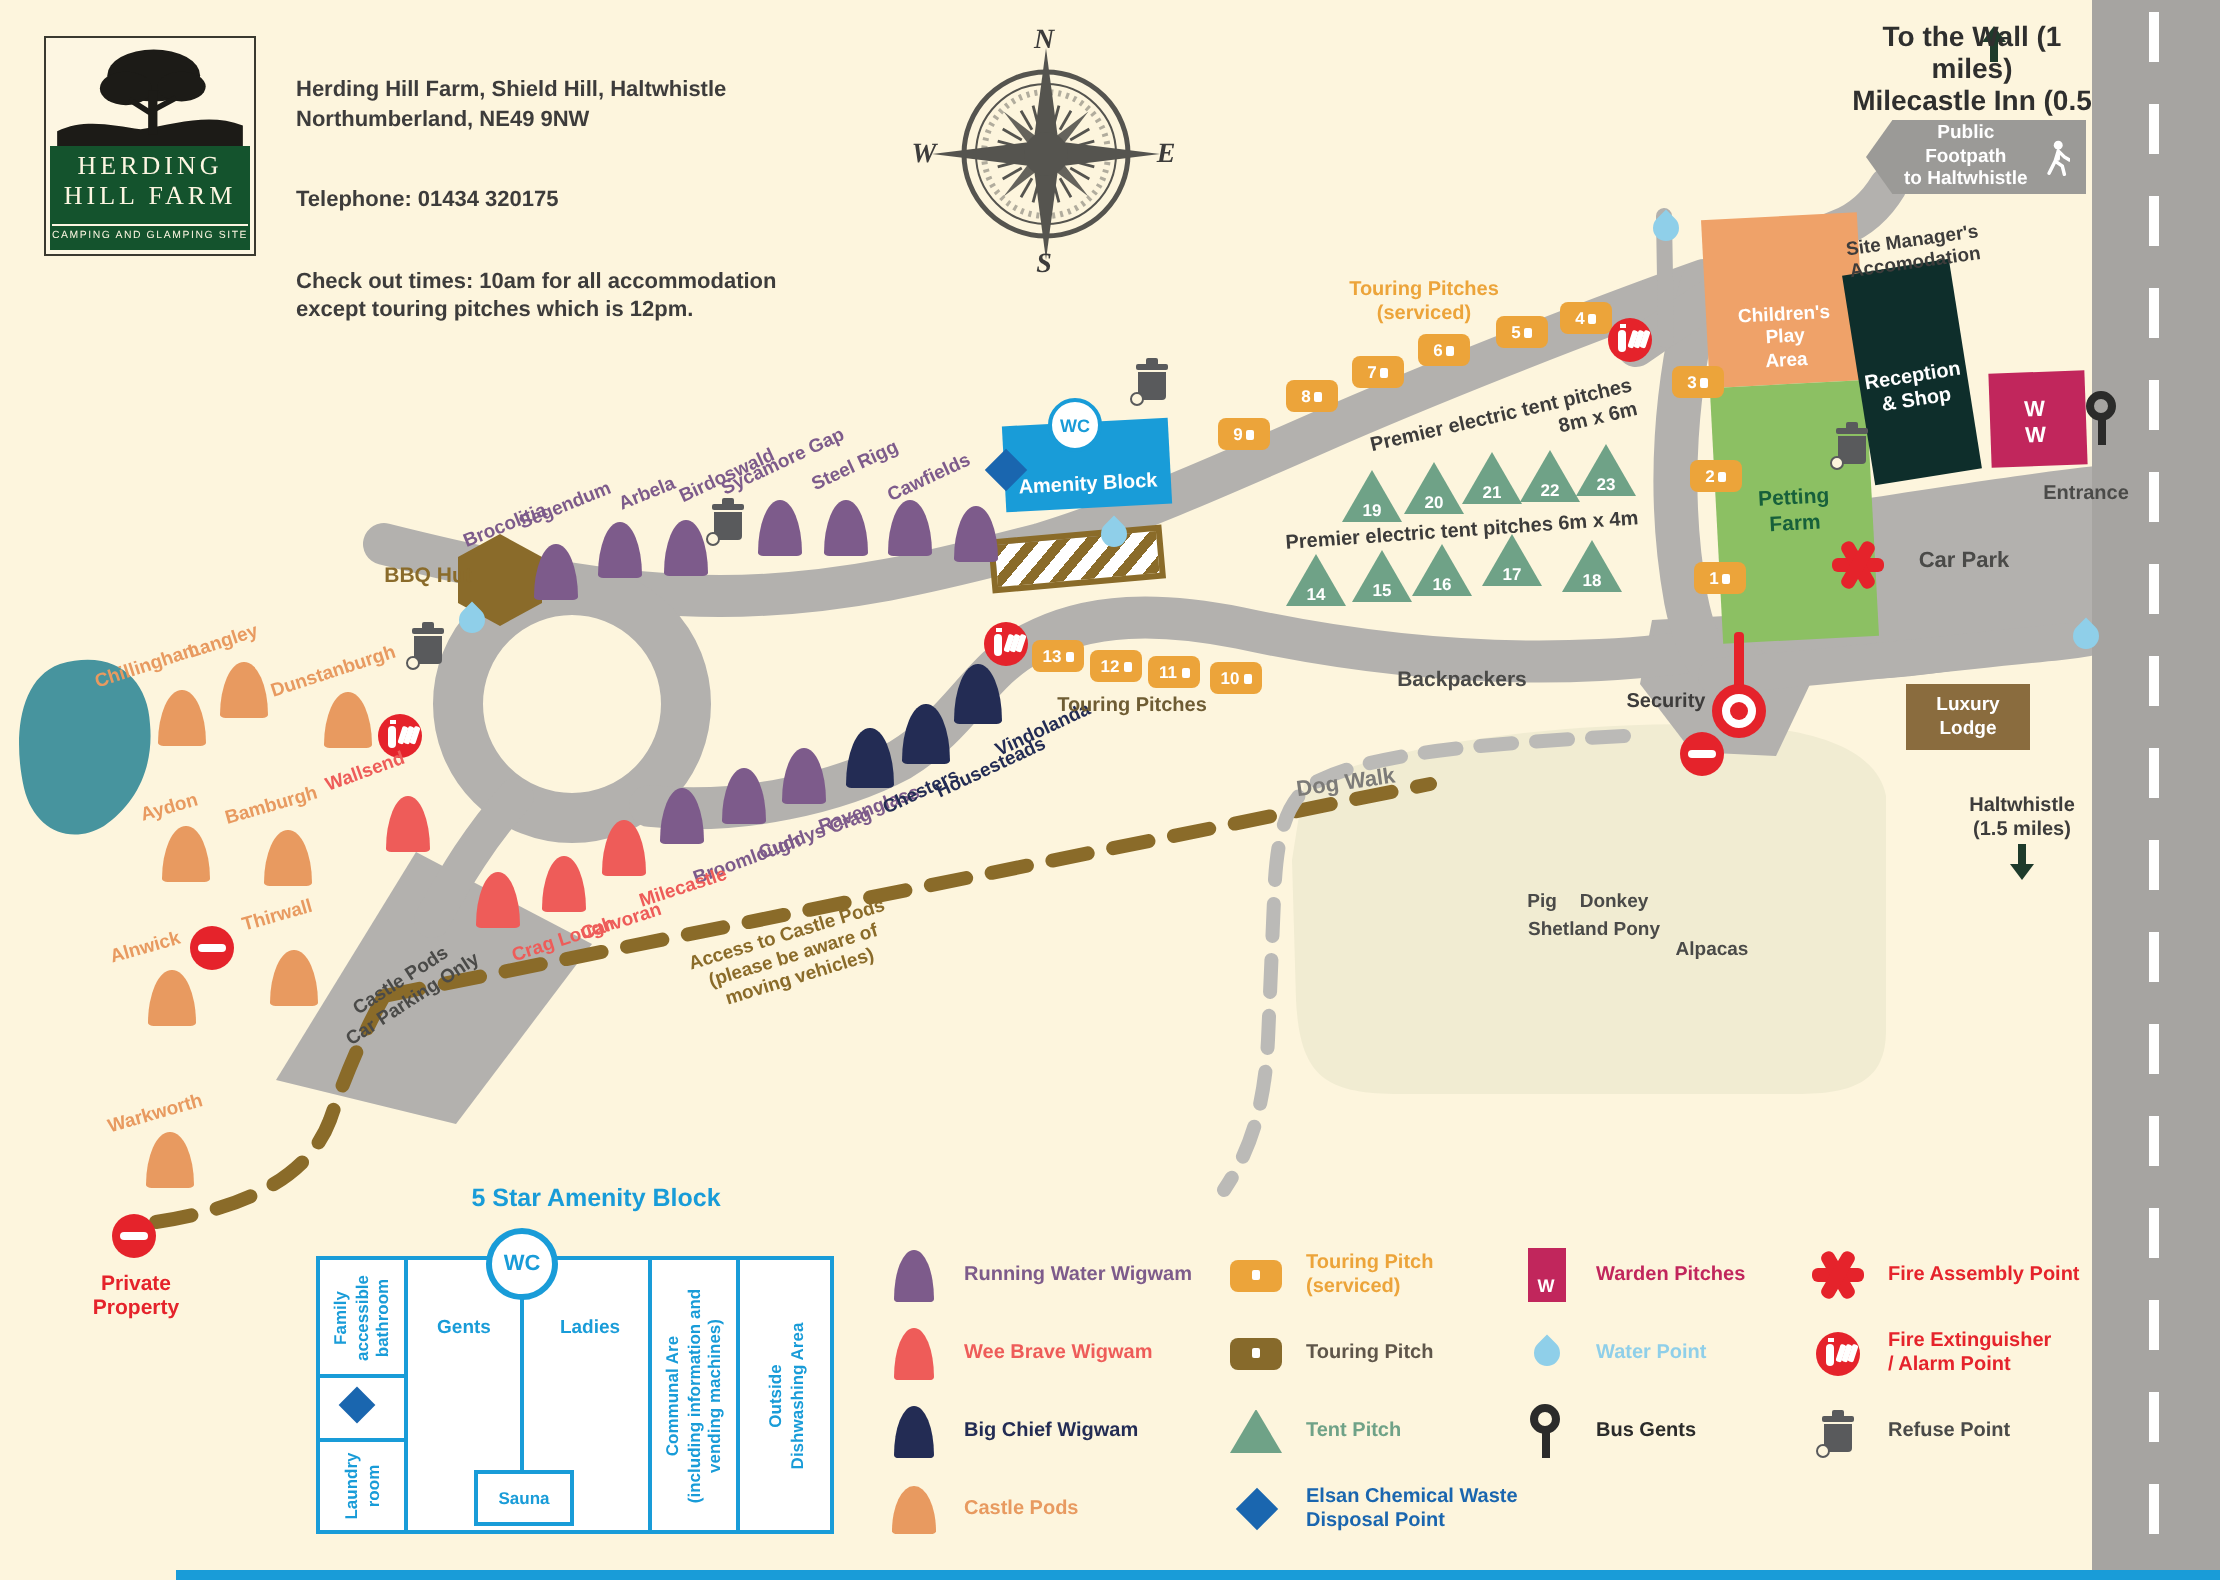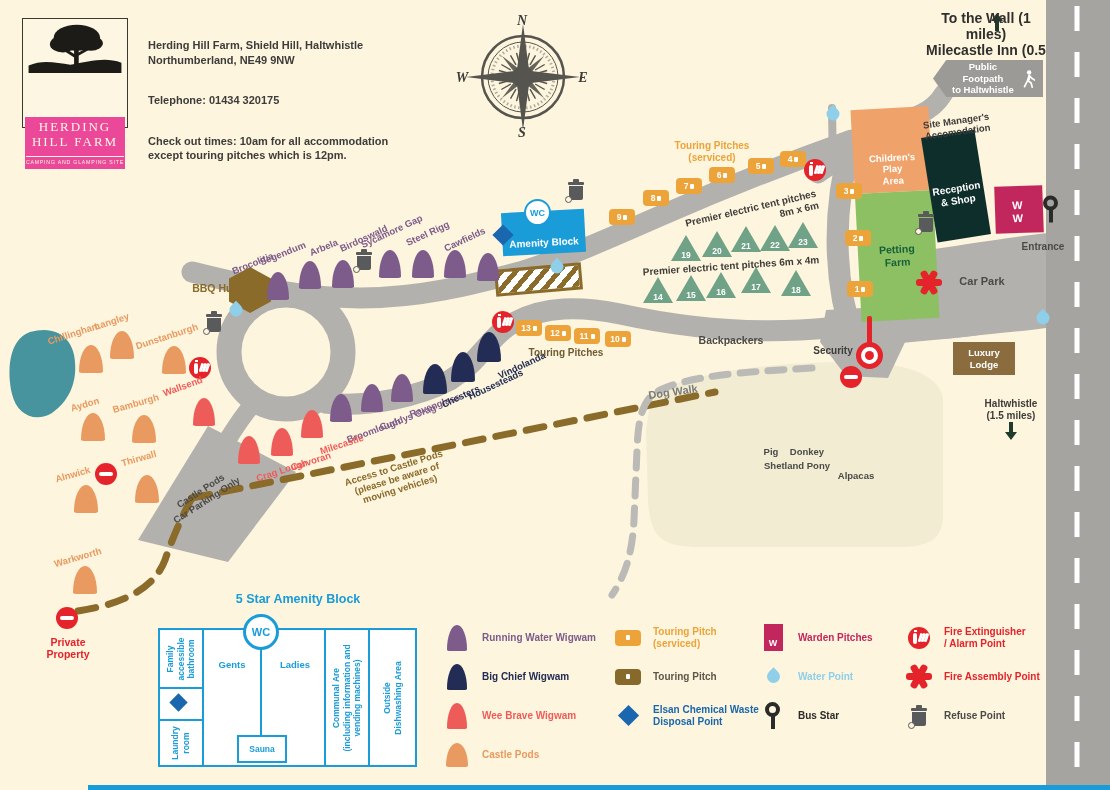--- a/index.html
+++ b/index.html
@@ -42,22 +42,22 @@
   .bus-stem{position:absolute;top:14px;left:7px;width:3.5px;height:13px;background:#2b2b2a;}
   .elsan{width:15px;height:15px;background:#1a66af;transform:rotate(45deg);}
   .warden-ic{width:19px;height:27px;background:#c1265c;display:flex;align-items:flex-end;justify-content:center;
              color:#fff;font-size:9px;font-weight:bold;padding-bottom:3px;box-sizing:border-box;}
   .bay-ic{width:21px;height:30px;border:3px solid #8a6b29;box-sizing:border-box;
           background:repeating-linear-gradient(135deg,#8a6b29 0 4px,#ffffff 4px 9px);}
   
   .logo{position:absolute;left:22px;top:18px;width:106px;height:110px;background:#fdf6e2;
         border:1px solid #3a392f;padding:2px;box-sizing:border-box;z-index:8;}
   .logo-tree{height:52px;display:flex;justify-content:center;overflow:hidden;}
-  .logo-panel{height:52px;background:#ec4899;color:#fdf6e2;text-align:center;
-              font-family:"Liberation Serif",serif;padding-top:3px;box-sizing:border-box;margin-top:44px;}
+  .logo-panel{height:52px;background:#14532d;color:#fdf6e2;text-align:center;
+              font-family:"Liberation Serif",serif;padding-top:3px;box-sizing:border-box;}
   .logo-t1{font-size:13px;letter-spacing:2px;line-height:1.15;}
   .logo-tag{font-size:5.2px;letter-spacing:0.8px;margin-top:3px;border-top:1px solid #fdf6e2;
             padding-top:2px;display:inline-block;font-family:"Liberation Sans",sans-serif;}
   .info{position:absolute;left:148px;top:24px;width:300px;font-size:11px;font-weight:bold;
         color:#3d3c3b;line-height:1.3;white-space:pre-line;z-index:8;}
   .info p{margin:0 0 12px 0;white-space:pre-line;}
   
   .cletter{position:absolute;font-family:"Liberation Serif",serif;font-style:italic;font-weight:bold;
            font-size:14px;color:#3d3c3b;transform:translate(-50%,-50%);z-index:6;}
   
@@ -552,29 +552,29 @@
   <div id="legend">
       <div class="lg-col" style="left: 441px;">
         <div class="lg-row">
           <div class="lg-ic">
             <div class="dome rel" style="width: 20px; height: 26px; background: rgb(125, 91, 139);"></div>
           </div>
           <div class="lg-label" style="color: rgb(125, 91, 139);">Running Water Wigwam</div>
         </div>
         <div class="lg-row">
           <div class="lg-ic">
+            <div class="dome rel" style="width: 20px; height: 26px; background: rgb(238, 92, 89);"></div>
+          </div>
+          <div class="lg-label" style="color: rgb(238, 92, 89);">Wee Brave Wigwam</div>
+        </div>
+        <div class="lg-row">
+          <div class="lg-ic">
             <div class="dome rel" style="width: 20px; height: 26px; background: rgb(35, 44, 84);"></div>
           </div>
           <div class="lg-label" style="color: rgb(35, 44, 84);">Big Chief Wigwam</div>
-        </div>
-        <div class="lg-row">
-          <div class="lg-ic">
-            <div class="dome rel" style="width: 20px; height: 26px; background: rgb(238, 92, 89);"></div>
-          </div>
-          <div class="lg-label" style="color: rgb(238, 92, 89);">Wee Brave Wigwam</div>
         </div>
         <div class="lg-row">
           <div class="lg-ic">
             <div class="dome rel" style="width: 22px; height: 24px; background: rgb(232, 154, 96);"></div>
           </div>
           <div class="lg-label" style="color: rgb(232, 154, 96);">Castle Pods</div>
         </div>
       </div>
       <div class="lg-col" style="left: 612px;">
         <div class="lg-row">
@@ -586,20 +586,26 @@
           <div class="lg-label" style="color: rgb(236, 164, 58);">Touring Pitch
 (serviced)</div>
         </div>
         <div class="lg-row">
           <div class="lg-ic">
             <div class="caravan brown rel">
               <span class="cwin"></span>
             </div>
           </div>
           <div class="lg-label" style="color: rgb(95, 86, 74);">Touring Pitch</div>
+        </div>
+        <div class="lg-row">
+          <div class="lg-ic">
+            <div class="tent rel" style="width: 26px; height: 22px;"></div>
+          </div>
+          <div class="lg-label" style="color: rgb(111, 162, 135);">Tent Pitch</div>
         </div>
         <div class="lg-row">
           <div class="lg-ic">
             <div class="elsan"></div>
           </div>
           <div class="lg-label" style="color: rgb(26, 102, 175);">Elsan Chemical Waste
 Disposal Point</div>
         </div>
       </div>
       <div class="lg-col" style="left: 757px;">
@@ -615,48 +621,48 @@
           </div>
           <div class="lg-label" style="color: rgb(143, 207, 233);">Water Point</div>
         </div>
         <div class="lg-row">
           <div class="lg-ic">
             <div class="bus">
               <span class="bus-head"></span>
               <span class="bus-stem"></span>
             </div>
           </div>
-          <div class="lg-label" style="color: rgb(43, 43, 42);">Bus Star</div>
+          <div class="lg-label" style="color: rgb(43, 43, 42);">Bus Gents</div>
         </div>
       </div>
       <div class="lg-col" style="left: 903px;">
+        <div class="lg-row">
+          <div class="lg-ic">
+            <div class="fasm">
+              <span></span>
+              <span style="transform:rotate(60deg)"></span>
+              <span style="transform:rotate(120deg)"></span>
+            </div>
+          </div>
+          <div class="lg-label" style="color: rgb(229, 35, 43);">Fire Assembly Point</div>
+        </div>
         <div class="lg-row">
           <div class="lg-ic">
             <div class="fext">
               <span class="fbottle"></span>
               <span class="fl" style="left:11px"></span>
               <span class="fl" style="left:14px"></span>
               <span class="fl" style="left:17px"></span>
             </div>
           </div>
           <div class="lg-label" style="color: rgb(229, 35, 43);">Fire Extinguisher
 / Alarm Point</div>
         </div>
         <div class="lg-row">
           <div class="lg-ic">
-            <div class="fasm">
-              <span></span>
-              <span style="transform:rotate(60deg)"></span>
-              <span style="transform:rotate(120deg)"></span>
-            </div>
-          </div>
-          <div class="lg-label" style="color: rgb(229, 35, 43);">Fire Assembly Point</div>
-        </div>
-        <div class="lg-row">
-          <div class="lg-ic">
             <div class="bin">
               <span class="bin-knob"></span>
               <span class="bin-lid"></span>
               <span class="bin-body"></span>
               <span class="bin-wheel"></span>
             </div>
           </div>
           <div class="lg-label" style="color: rgb(74, 74, 72);">Refuse Point</div>
         </div>
       </div>

